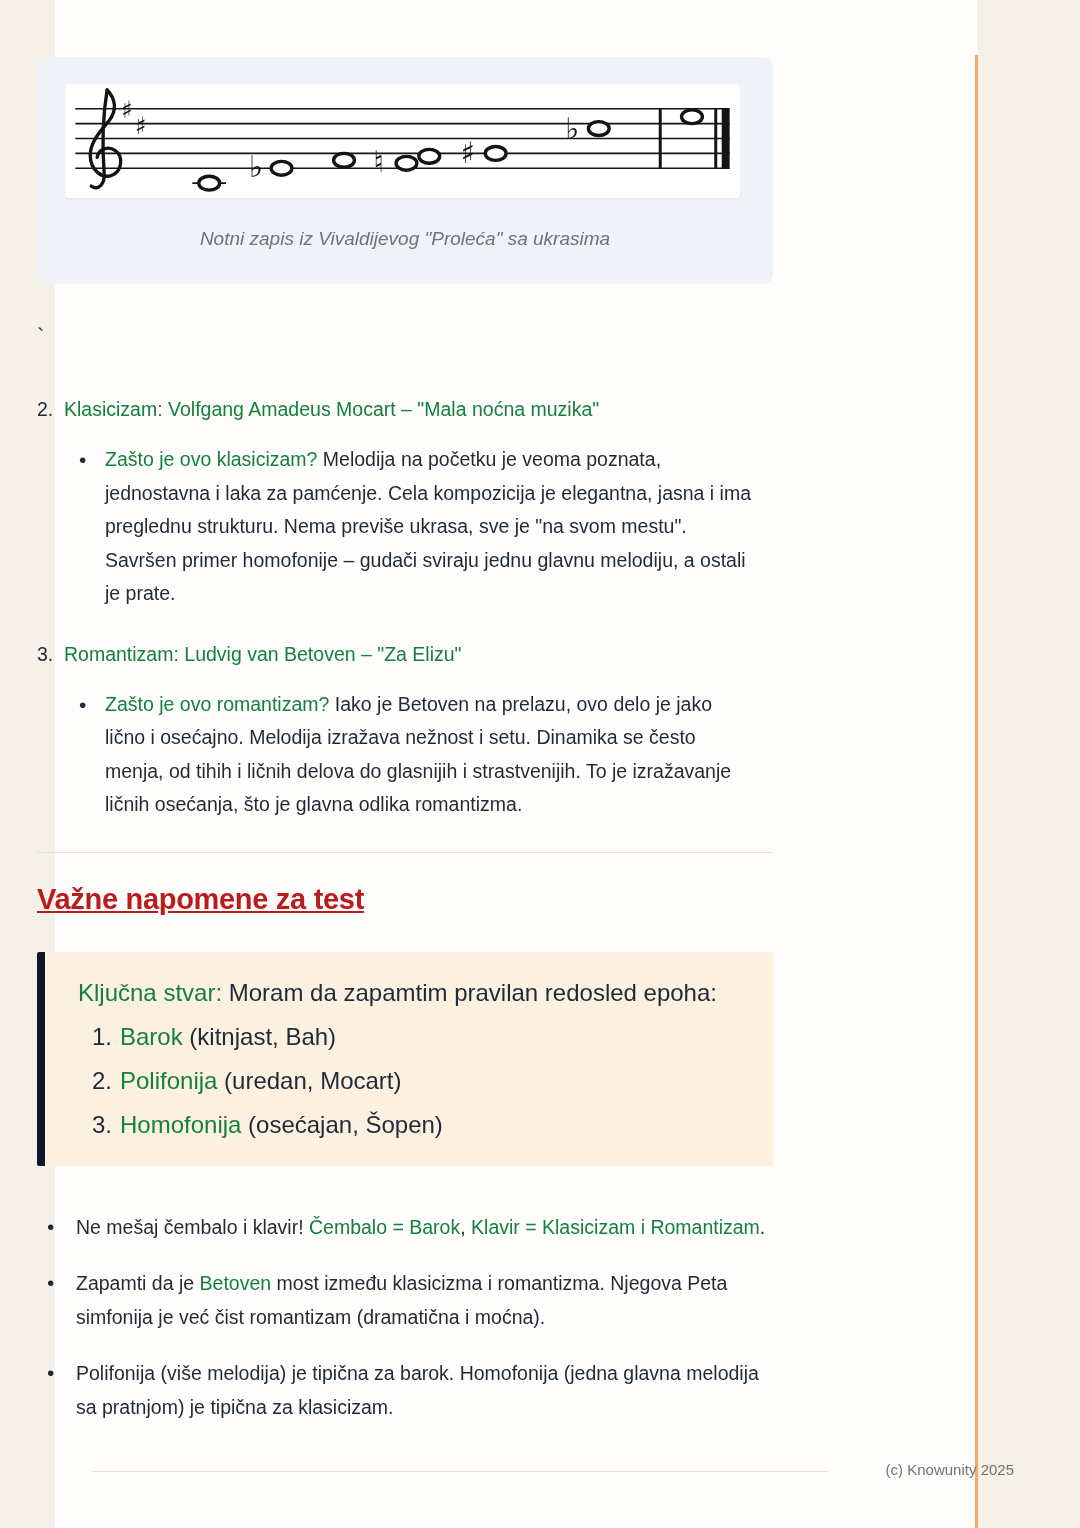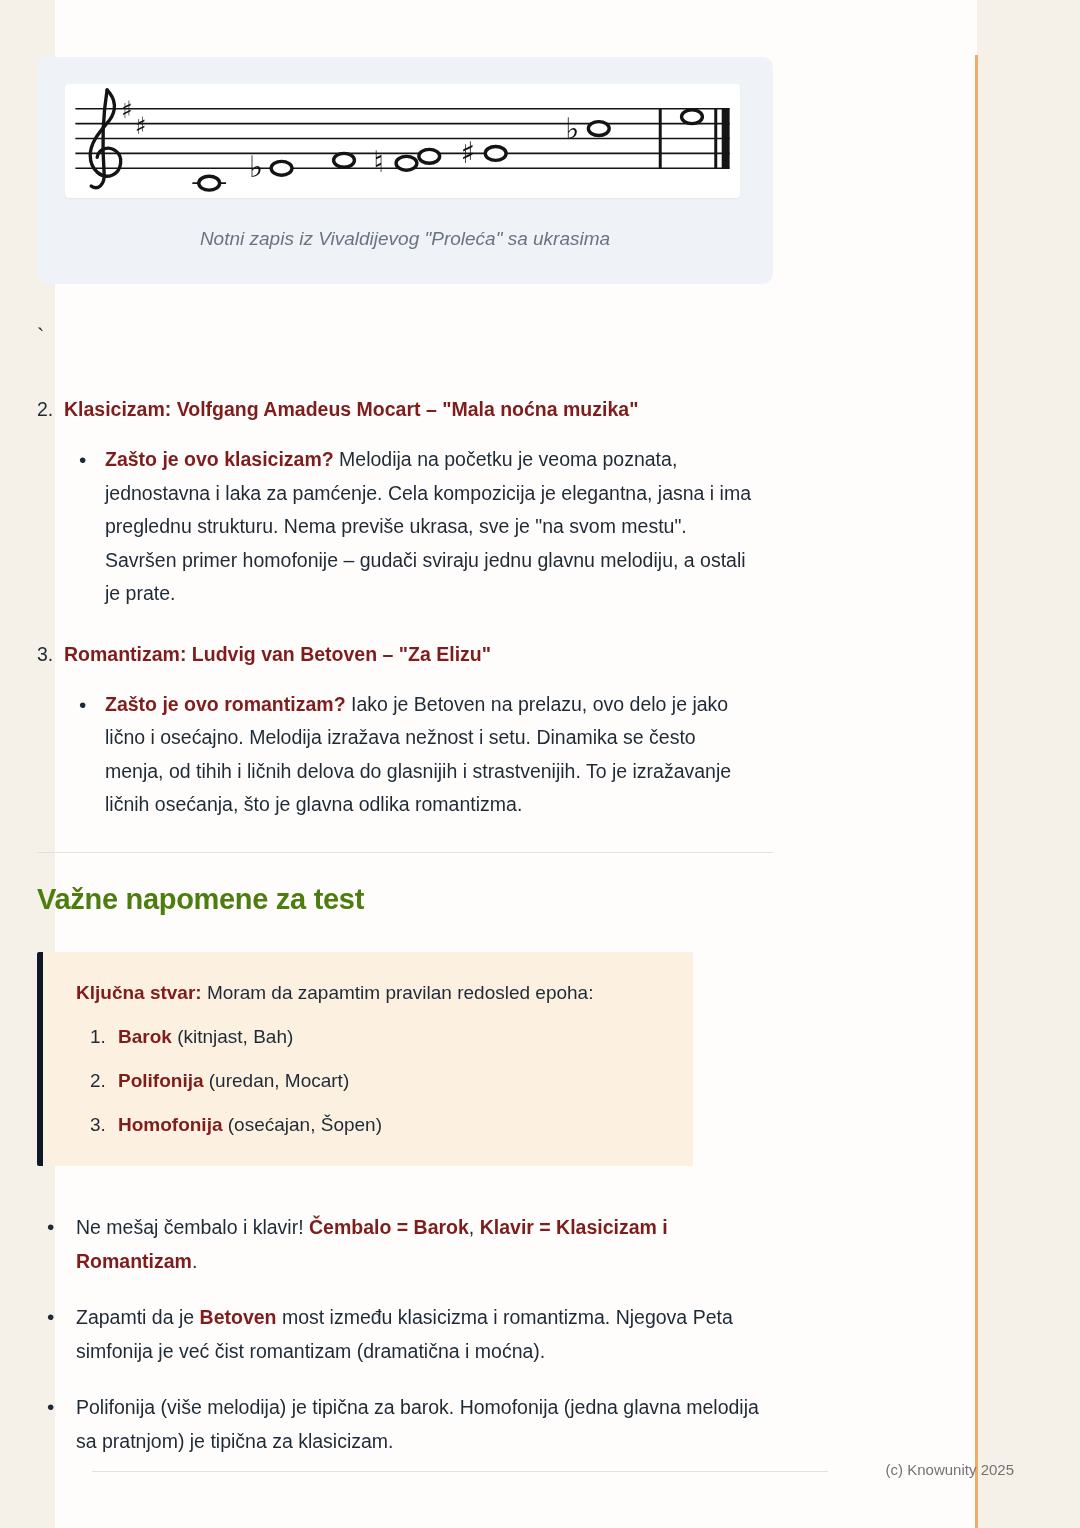--- a/index.html
+++ b/index.html
@@ -19,38 +19,38 @@
   .stray { margin-top:40px; font-size:22px; color:#1f2a37; height:24px; }
 
   .section-head { display:flex; margin-top:48px; font-size:19.5px; font-weight:bold; line-height:27px; }
   .sec-num { width:27px; font-weight:normal; }
   .bullet-row { display:flex; margin:20px 0 0 42px; }
   .dot { width:26px; font-size:21px; line-height:33.5px; }
   .bullet-text { width:648px; font-size:19.5px; line-height:33.5px; }
 
   .divider { border:none; border-top:1px solid #e4e1dc; width:736px; margin-top:30px; }
 
-  .notes-heading { margin-top:30px; font-size:29px; font-weight:bold; color:#4d7c0f; letter-spacing:-0.3px; }
+  .notes-heading { margin-top:30px; font-size:29px; font-weight:bold; color:#b91c1c; letter-spacing:-0.3px;text-decoration:underline; }
 
-  .callout { margin-top:36px; width:656px; background:#fcf0e0; border-left:6px solid #0f172a;
-             border-radius:2px; padding:26px 30px 26px 33px; font-size:19px; }
+  .callout { margin-top:36px; width:736px; background:#fcf0e0; border-left:8px solid #0f172a;
+             border-radius:2px; padding:26px 30px 26px 33px; font-size:24px; }
   .callout-lead { line-height:30px; }
   .callout-list { margin:10px 0 0 14px; }
   .callout-item { display:flex; margin-top:14px; line-height:30px; }
   .c-num { width:28px; }
 
   .notes-list { margin-top:44px; }
   .note-item { display:flex; margin:0 0 10px 10px; }
   .note-dot { width:23px; font-size:21px; line-height:34px; }
   .note-text { width:700px; font-size:19.5px; line-height:34px; margin-bottom:12px;margin-left:6px; }
 
   .bottom-divider { position:absolute; left:92px; top:1471px; width:736px; border:none; border-top:1px solid #e4e1dc; }
   .footer-copy { position:absolute; right:66px; top:1461px; font-size:15px; color:#737373; z-index:3; }
 
-  strong { font-weight:bold; color:#7f1d1d; }
+  strong { font-weight:normal; color:#15803d; }
 </style>
 </head>
 <body>
 
 <div class="page">
   <div class="content-panel"></div>
   <div class="accent-line"></div>
 
   <div class="inner">
 

